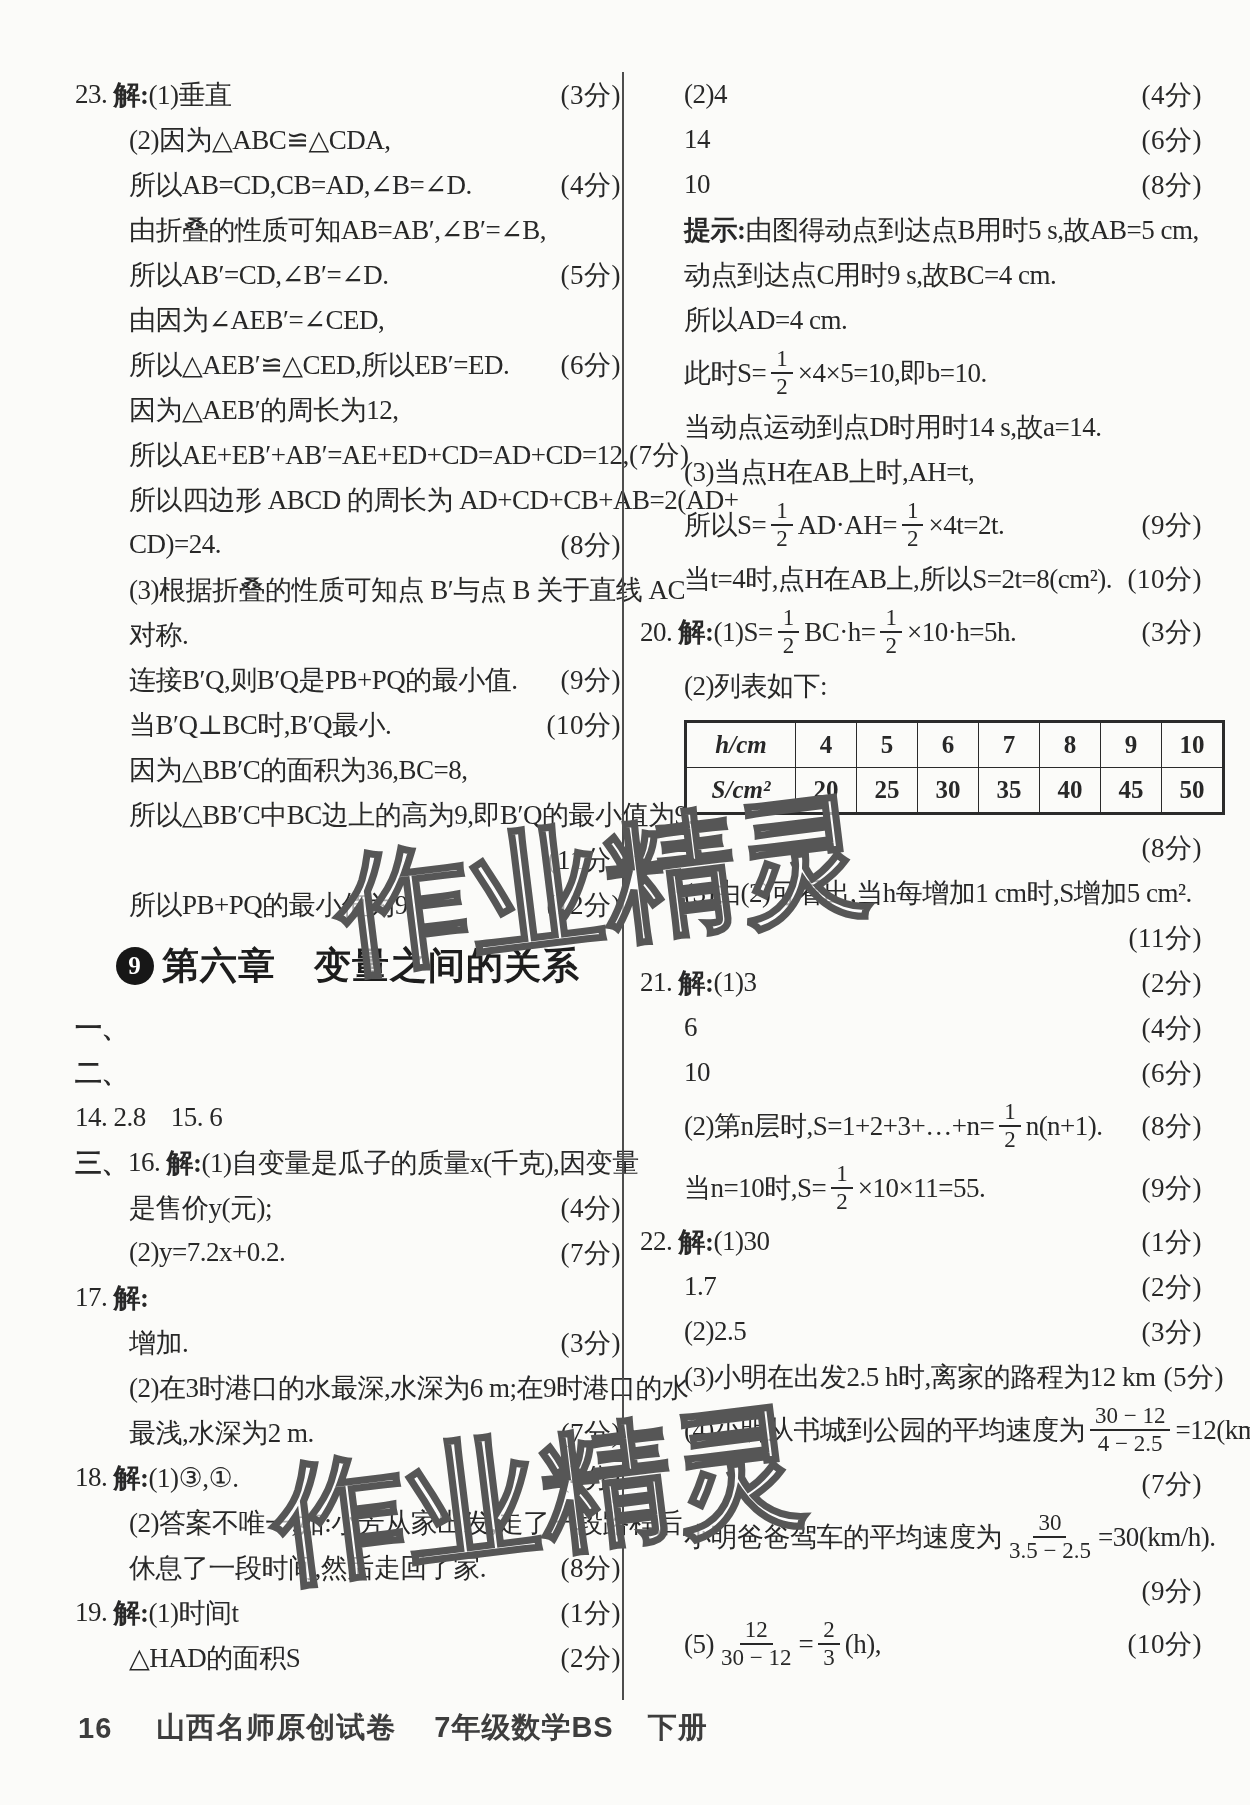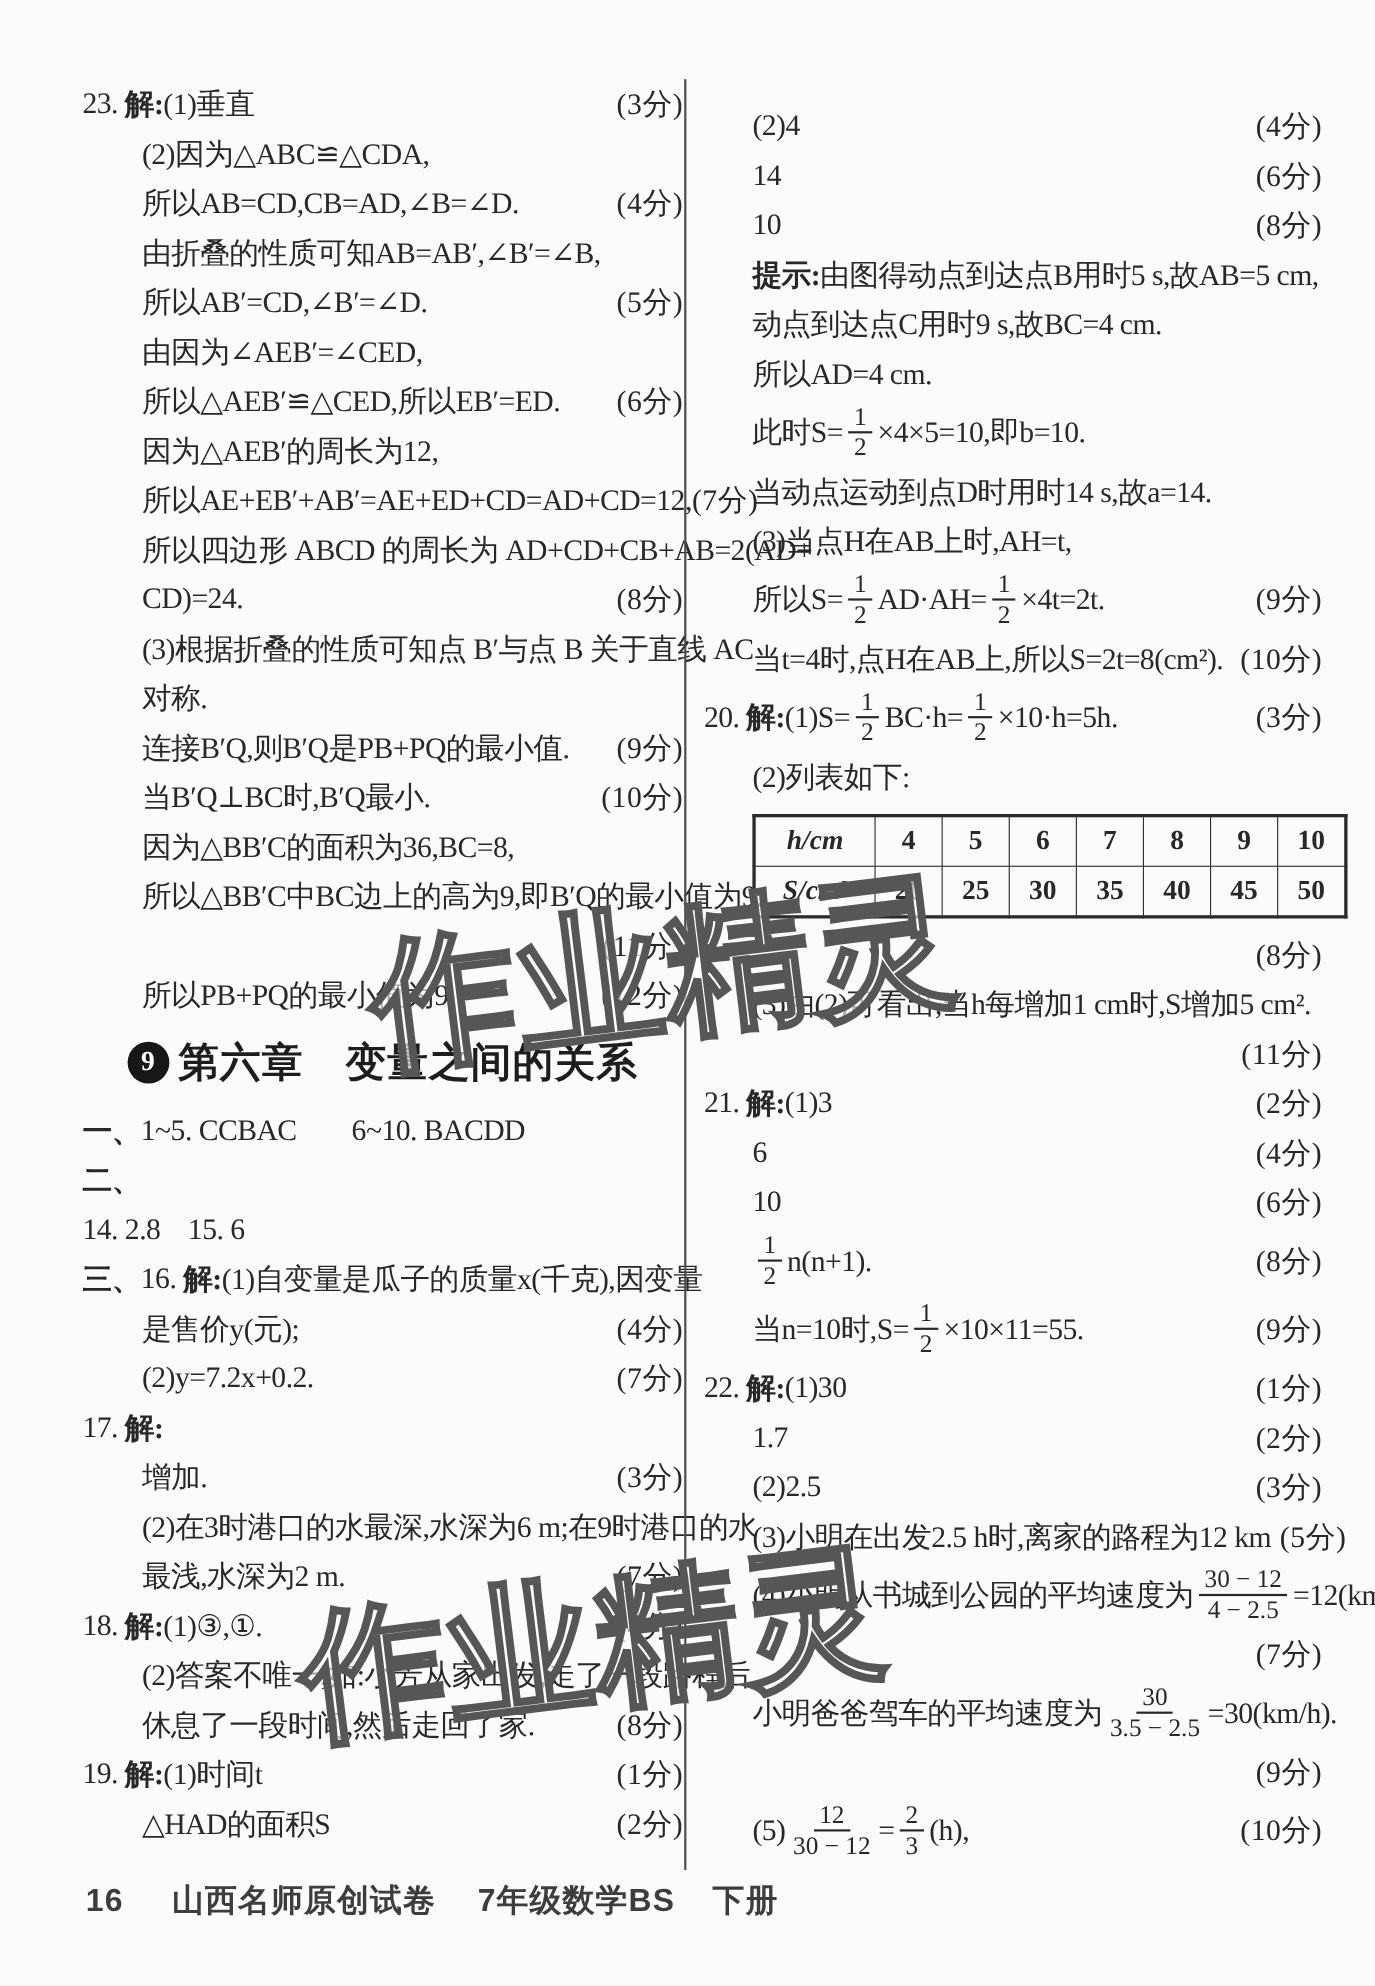--- a/index.html
+++ b/index.html
@@ -7,21 +7,21 @@
     position:relative;
     width:1250px;height:1805px;
     margin:0 auto;
     background:#fbfbf9;
     font-family:"Liberation Serif","DejaVu Serif",serif;
     color:#282828;
     overflow:hidden;
   }
   .col{position:absolute;top:72px;}
   .col-left{left:75px;width:546px;}
-  .col-right{left:640px;width:562px;margin-top:20px;}
+  .col-right{left:640px;width:562px;}
   .divider{
     position:absolute;left:622px;top:72px;height:1628px;width:2px;
     background:#4d4d4d;
   }
   .line{
     display:flex;justify-content:space-between;align-items:center;
     min-height:45px;font-size:27px;
   }
   .line.tall{min-height:62px;}
   .col-left .line.ind{padding-left:54px;}
@@ -190,21 +190,20 @@
         </span>
         <span class="score">(12分)</span>
       </div>
       <div class="line heading">
         <span class="badge">9</span>
         <span>第六章　变量之间的关系</span>
       </div>
       <div class="line">
         <span class="content">
           <span class="t bold">一、</span>
-          <span class="t">1~5. CCBAC        6~10. BACDD</span>
         </span>
       </div>
       <div class="line">
         <span class="content">
           <span class="t bold">二、</span>
         </span>
       </div>
       <div class="line">
         <span class="content">
           <span class="t">14. 2.8    15. 6</span>
@@ -442,20 +441,21 @@
         <span class="score">(4分)</span>
       </div>
       <div class="line ind">
         <span class="content">
           <span class="t">10</span>
         </span>
         <span class="score">(6分)</span>
       </div>
       <div class="line ind tall">
         <span class="content">
+          <span class="t">(2)第n层时,S=1+2+3+…+n=</span>
           <span class="frac">
             <span class="n">1</span>
             <span class="d">2</span>
           </span>
           <span class="t">n(n+1).</span>
         </span>
         <span class="score">(8分)</span>
       </div>
       <div class="line ind tall">
         <span class="content">

